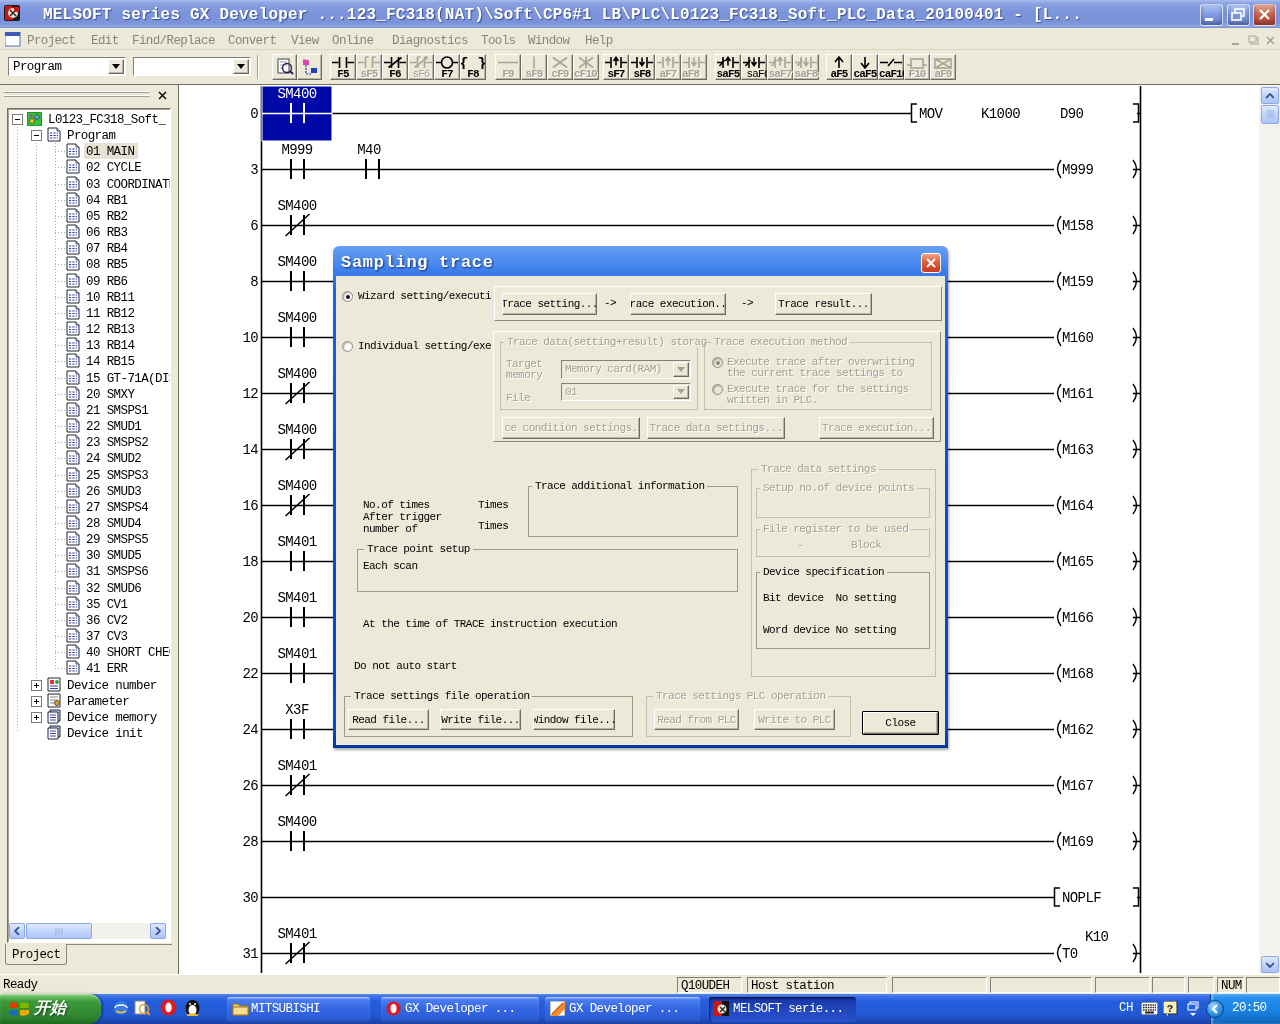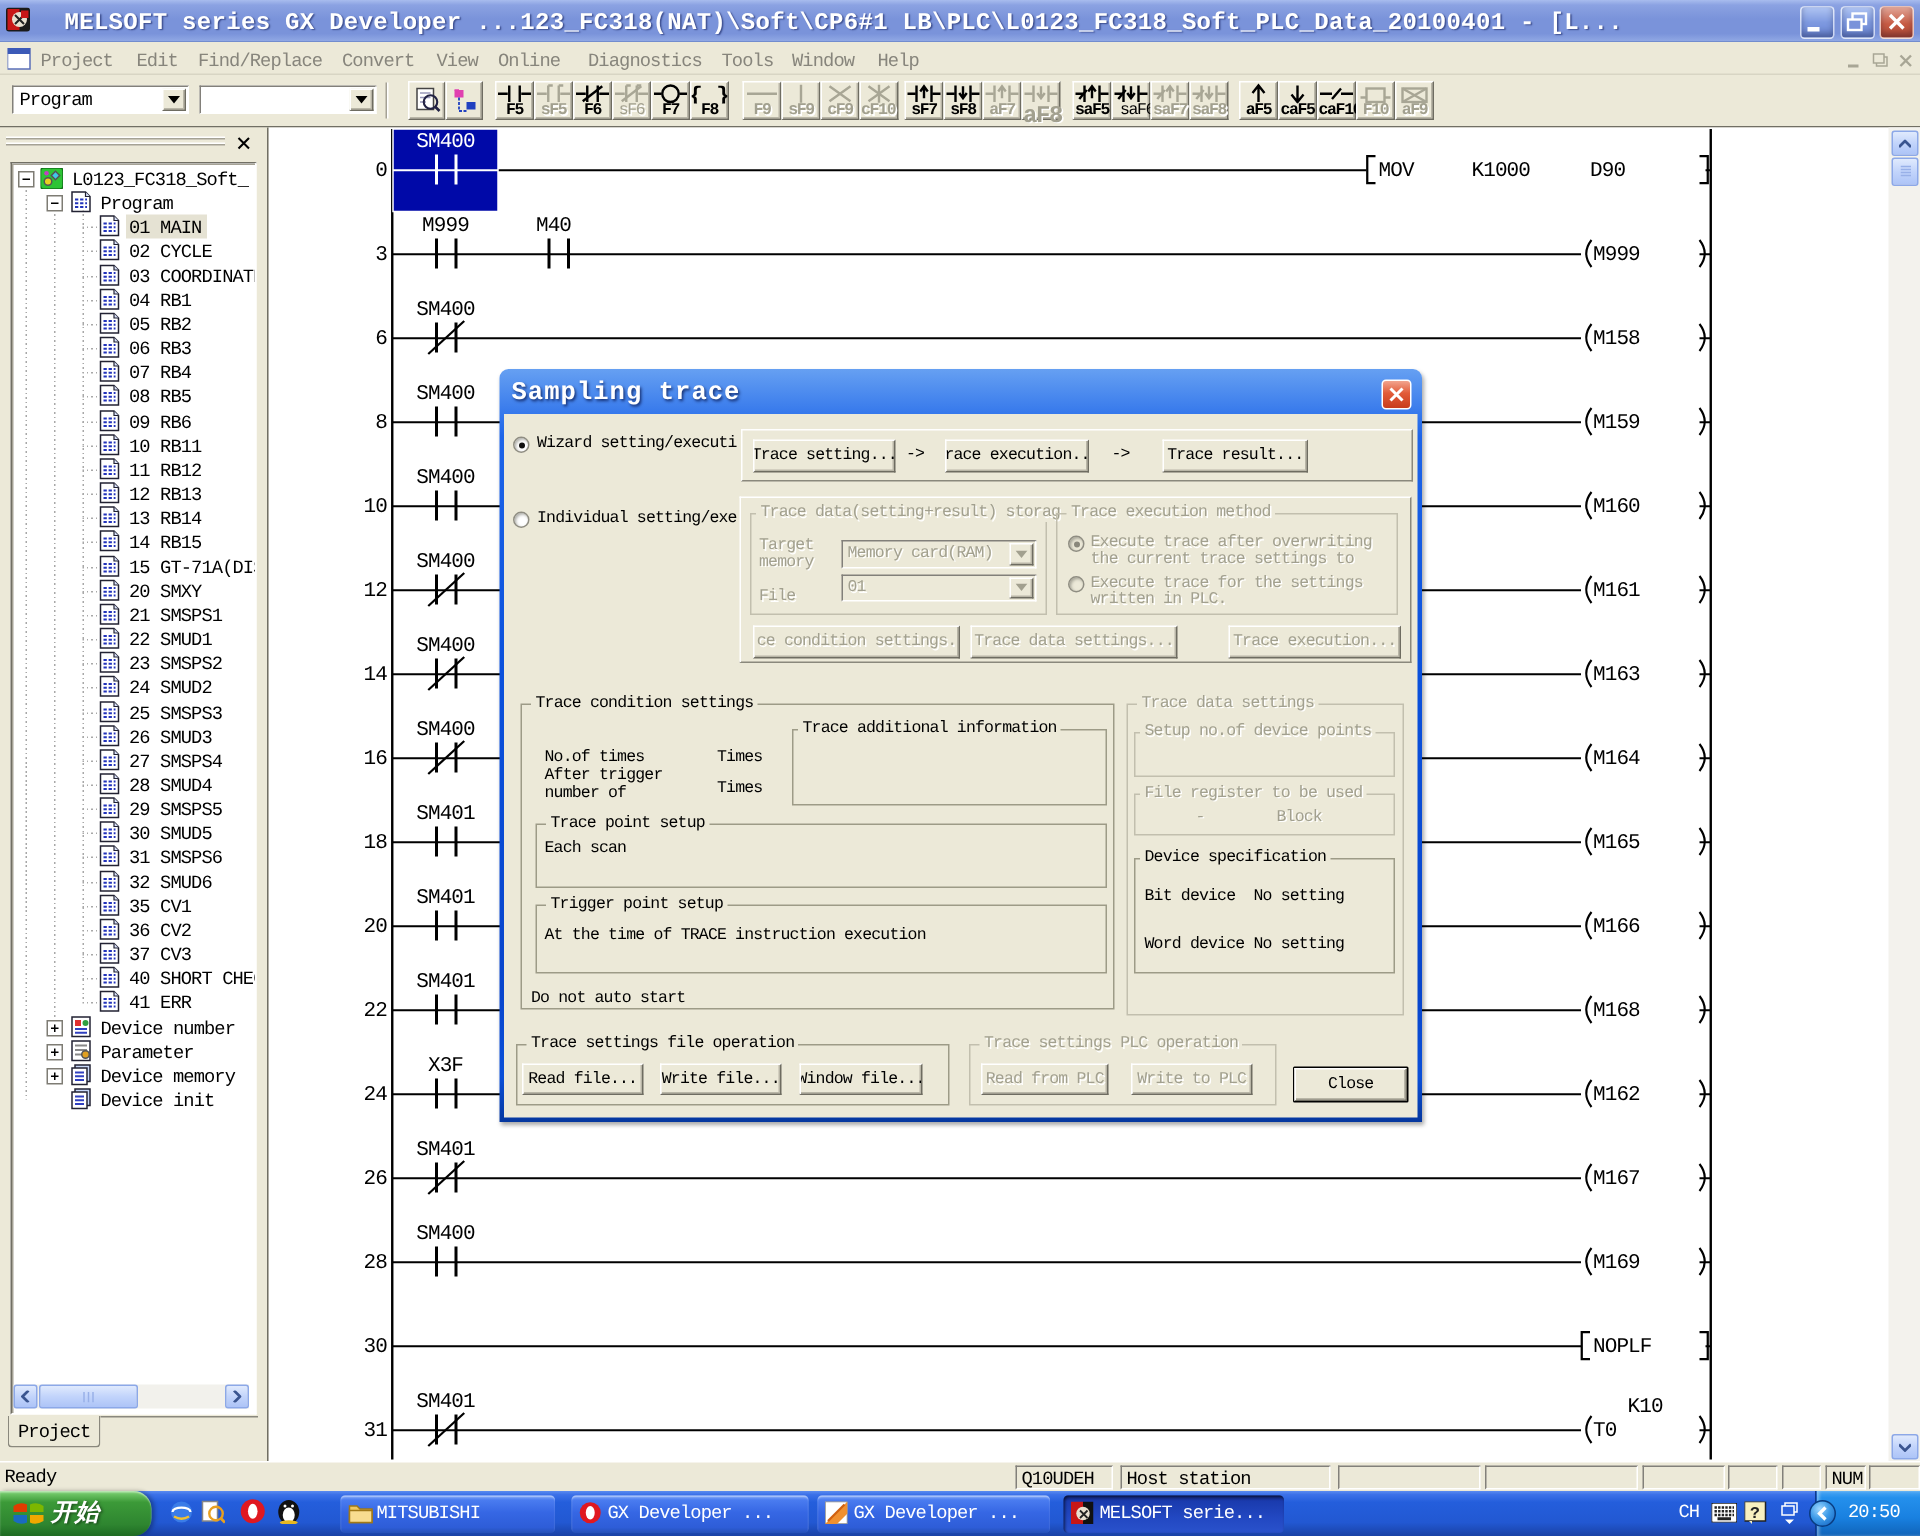--- a/index.html
+++ b/index.html
@@ -186,21 +186,21 @@
       <path d="M12 2.5 v8 M9.5 6 l2.5 -3.5 l2.5 3.5" stroke="#A8A695" stroke-width="1.6" fill="none"></path>
     </svg>
     <div class="abs" style="left:0;top:13px;width:24px;text-align:center;color:#A2A08F;text-shadow:1px 1px 0 #fff;font-size:11px;letter-spacing:-0.9px;font-weight:bold">aF7</div>
   </div>
 <div class="abs btn" style="left:681px;top:54px;width:26px;height:26px">
     <svg class="abs" style="left:0px;top:0px" width="24" height="14">
       <path d="M1 7.5 h5.5 M17.5 7.5 h5.5" stroke="#A8A695" stroke-width="1.6" fill="none"></path>
       <path d="M7 2 v11 M17 2 v11" stroke="#A8A695" stroke-width="1.6" fill="none"></path>
       <path d="M12 2.5 v8 M9.5 7 l2.5 3.5 l2.5 -3.5" stroke="#A8A695" stroke-width="1.6" fill="none"></path>
     </svg>
-    <div class="abs" style="left:0;top:13px;width:24px;text-align:center;color:#A2A08F;text-shadow:1px 1px 0 #fff;font-size:16px;letter-spacing:-0.9px;font-weight:bold">aF8</div>
+    <div class="abs" style="left:0;top:13px;width:24px;text-align:left;color:#A2A08F;text-shadow:1px 1px 0 #fff;font-size:11px;letter-spacing:-0.9px;font-weight:bold">aF8</div>
   </div>
 <div class="abs btn" style="left:715px;top:54px;width:26px;height:26px">
     <svg class="abs" style="left:0px;top:0px" width="24" height="14">
       <path d="M1 7.5 h5.5 M17.5 7.5 h5.5" stroke="#000" stroke-width="1.6" fill="none"></path>
       <path d="M7 2 v11 M17 2 v11" stroke="#000" stroke-width="1.6" fill="none"></path>
       <path d="M12 2.5 v8 M9.5 6 l2.5 -3.5 l2.5 3.5" stroke="#000" stroke-width="1.6" fill="none"></path>
       <path d="M3.5 11 L8.5 5" stroke="#000" stroke-width="1.6" fill="none"></path>
     </svg>
     <div class="abs" style="left:0;top:13px;width:24px;text-align:center;color:#000;font-size:11px;letter-spacing:-0.9px;font-weight:bold">saF5</div>
   </div>
@@ -776,38 +776,32 @@
     </div>
     <div class="abs rad dg on" style="left:379px;top:111px"></div>
     <div class="abs t11 dis" style="left:394px;top:110px">Execute trace after overwriting</div>
     <div class="abs t11 dis" style="left:394px;top:121px">the current trace settings to</div>
     <div class="abs rad dg" style="left:379px;top:138px"></div>
     <div class="abs t11 dis" style="left:394px;top:137px">Execute trace for the settings</div>
     <div class="abs t11 dis" style="left:394px;top:148px">written in PLC.</div>
     <div class="abs btn ctr t11 dis" style="left:169px;top:171px;width:138px;height:22px;overflow:hidden">ce condition settings.</div>
     <div class="abs btn ctr t11 dis" style="left:314px;top:171px;width:138px;height:22px;overflow:hidden">Trace data settings...</div>
     <div class="abs btn ctr t11 dis" style="left:486px;top:171px;width:115px;height:22px;overflow:hidden">Trace execution...</div>
-    <div class="abs grp" style="left:14px;top:223px;width:396px;height:204px">
-      <div class="abs t11 glabel">Trace condition settings</div>
-    </div>
     <div class="abs t11" style="left:30px;top:253px">No.of times</div>
     <div class="abs t11" style="left:145px;top:253px">Times</div>
     <div class="abs t11" style="left:30px;top:265px">After trigger</div>
     <div class="abs t11" style="left:145px;top:274px">Times</div>
     <div class="abs t11" style="left:30px;top:277px">number of</div>
     <div class="abs grp" style="left:195px;top:240px;width:210px;height:51px">
       <div class="abs t11 glabel" style="left:3px">Trace additional information</div>
     </div>
     <div class="abs grp" style="left:24px;top:303px;width:381px;height:43px">
       <div class="abs t11 glabel">Trace point setup</div>
     </div>
     <div class="abs t11" style="left:30px;top:314px">Each scan</div>
-    <div class="abs grp" style="left:24px;top:357px;width:381px;height:46px">
-      <div class="abs t11 glabel">Trigger point setup</div>
-    </div>
     <div class="abs t11" style="left:30px;top:372px">At the time of TRACE instruction execution</div>
     <div class="abs t11" style="left:21px;top:414px">Do not auto start</div>
     <div class="abs grpd" style="left:418px;top:223px;width:185px;height:208px">
       <div class="abs t11 dis glabel">Trace data settings</div>
     </div>
     <div class="abs grpd" style="left:423px;top:242px;width:174px;height:30px">
       <div class="abs t11 dis glabel" style="left:3px">Setup no.of device points</div>
     </div>
     <div class="abs grpd" style="left:423px;top:283px;width:174px;height:28px">
       <div class="abs t11 dis glabel" style="left:3px">File register to be used</div>

